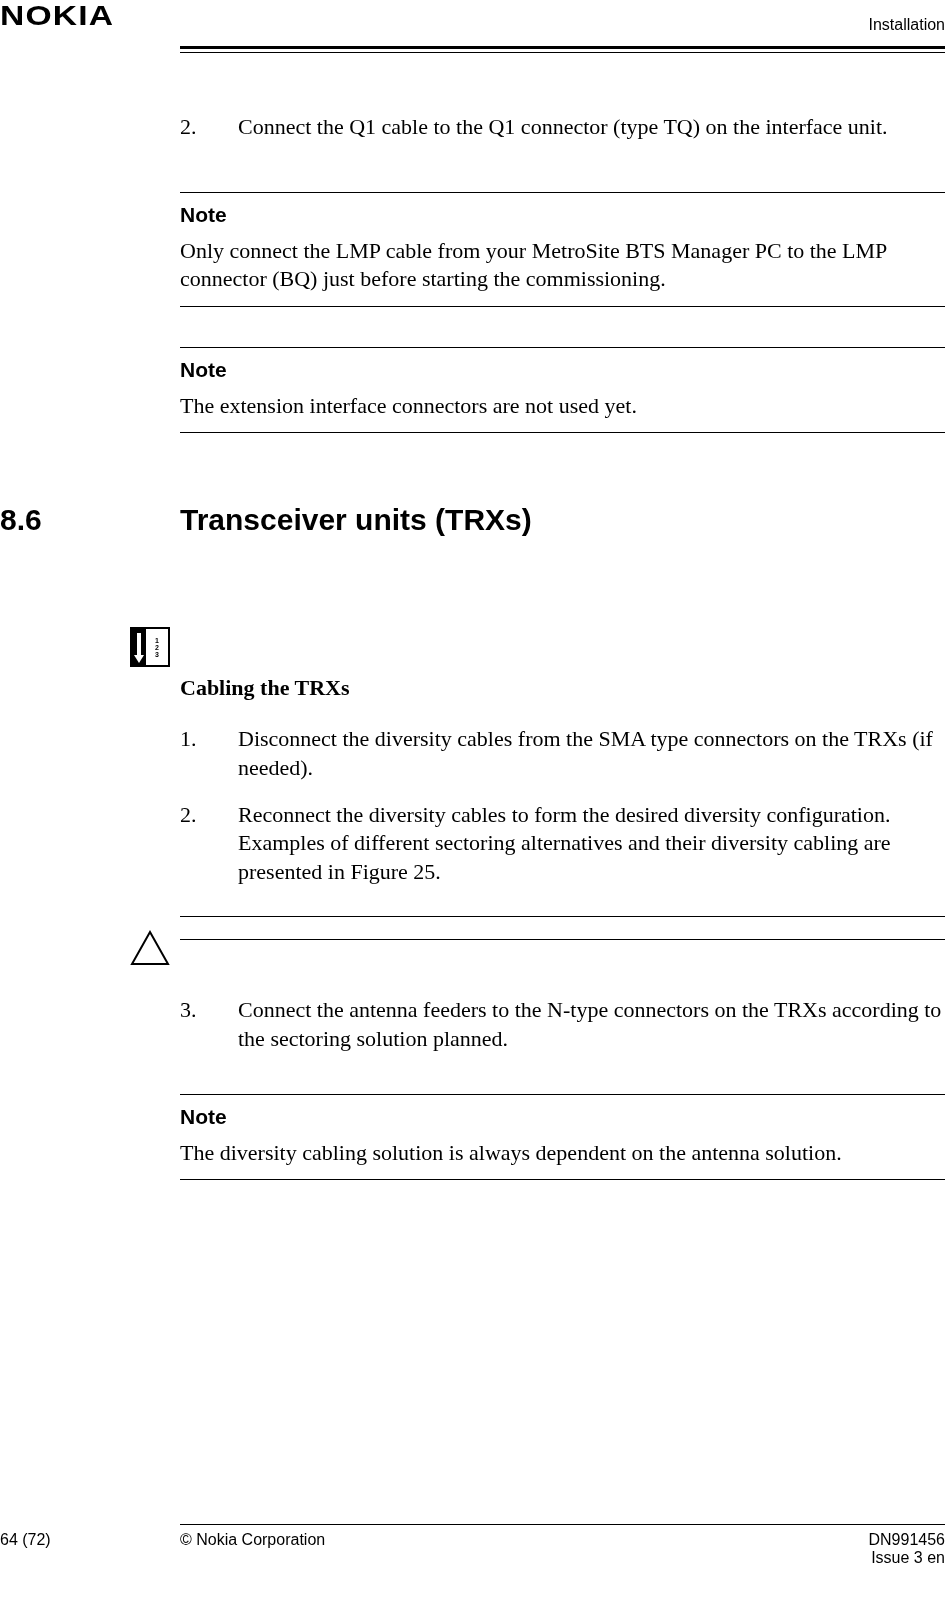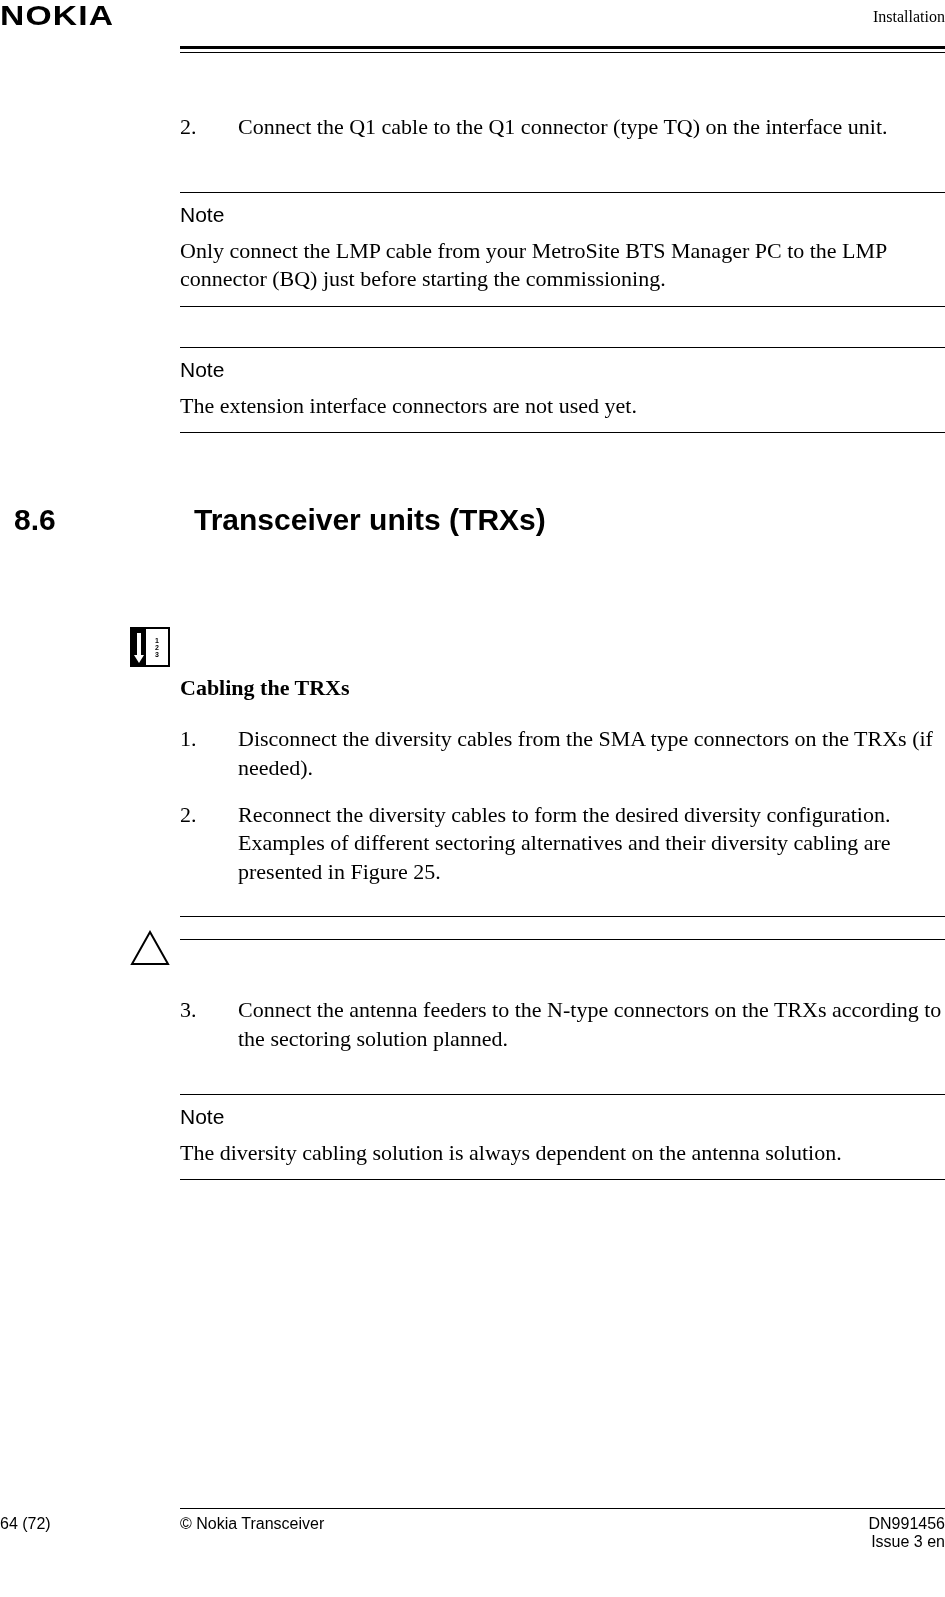--- a/index.html
+++ b/index.html
@@ -28,22 +28,22 @@
     font-family: Arial, Helvetica, sans-serif;
     font-weight: 900;
     font-size: 28px;
     letter-spacing: 1px;
     transform: scaleX(1.2);
     transform-origin: left center;
   }
   .hdr-right {
     position: absolute;
     right: 0;
-    top: 8px;
-    font-family: Liberation Serif, serif;
+    top: 16px;
+    font-family: Liberation Sans, sans-serif;
     font-size: 16px;
   }
   .hdr-rule-wrap {
     margin-left: 180px;
     margin-right: 0;
   }
   .hdr-rule1 {
     border-top: 3px solid #000;
     margin-top: 6px;
   }
@@ -72,20 +72,21 @@
   }
   .note-block {
     border-top: 1.5px solid #000;
     border-bottom: 1.5px solid #000;
     padding: 10px 0 12px 0;
   }
   .note-title {
     font-family: Arial, Helvetica, sans-serif;
     font-size: 21px;
     margin-bottom: 10px;
+    font-weight: bold;
   }
   .caution-row {
     display: flex;
     align-items: flex-start;
     gap: 10px;
     margin-left: -50px; 
   }
   .caution-icon {
     width: 40px;
     height: 36px;
@@ -95,21 +96,21 @@
   .caution-body {
     flex: 1;
     border-top: 1.5px solid #000;
     border-bottom: 1.5px solid #000;
     padding: 10px 0 12px 0;
   }
   .section-row {
     display: flex;
     align-items: baseline;
     gap: 40px;
-    margin-left: 14px;
+    margin-left: 0;
   }
   .section-num {
     width: 140px;
     font-family: Arial, Helvetica, sans-serif;
     font-weight: 700;
     font-size: 30px;
   }
   .section-title {
     font-family: Arial, Helvetica, sans-serif;
     font-weight: 700;
@@ -144,21 +145,21 @@
     font-family: Arial, Helvetica, sans-serif;
     font-size: 7px;
     font-weight: 700;
     line-height: 1;
   }
   .italic {
     font-style: italic;
   }
   .footer {
     position: absolute;
-    bottom: 46px;
+    bottom: 30px;
     left: 0;
     width: 945px;
   }
   .footer-rule-wrap {
     margin-left: 180px;
     border-top: 1.5px solid #000;
     margin-bottom: 6px;
   }
   .footer-row {
     display: flex;
@@ -280,21 +281,21 @@
       <div class="body-text">The diversity cabling solution is always dependent on the antenna solution.</div>
     </div>
 
   </div>
 
   <div class="footer">
     <div class="footer-rule-wrap"></div>
     <div class="footer-row">
       <div class="footer-left">64 (72)</div>
       <div class="footer-mid">
-        <div>© Nokia Transceiver</div>
+        <div>© Nokia Corporation</div>
       </div>
       <div class="footer-right">
         <div>DN991456</div>
         <div>Issue 3 en</div>
       </div>
     </div>
   </div>
 
 </div>
 

